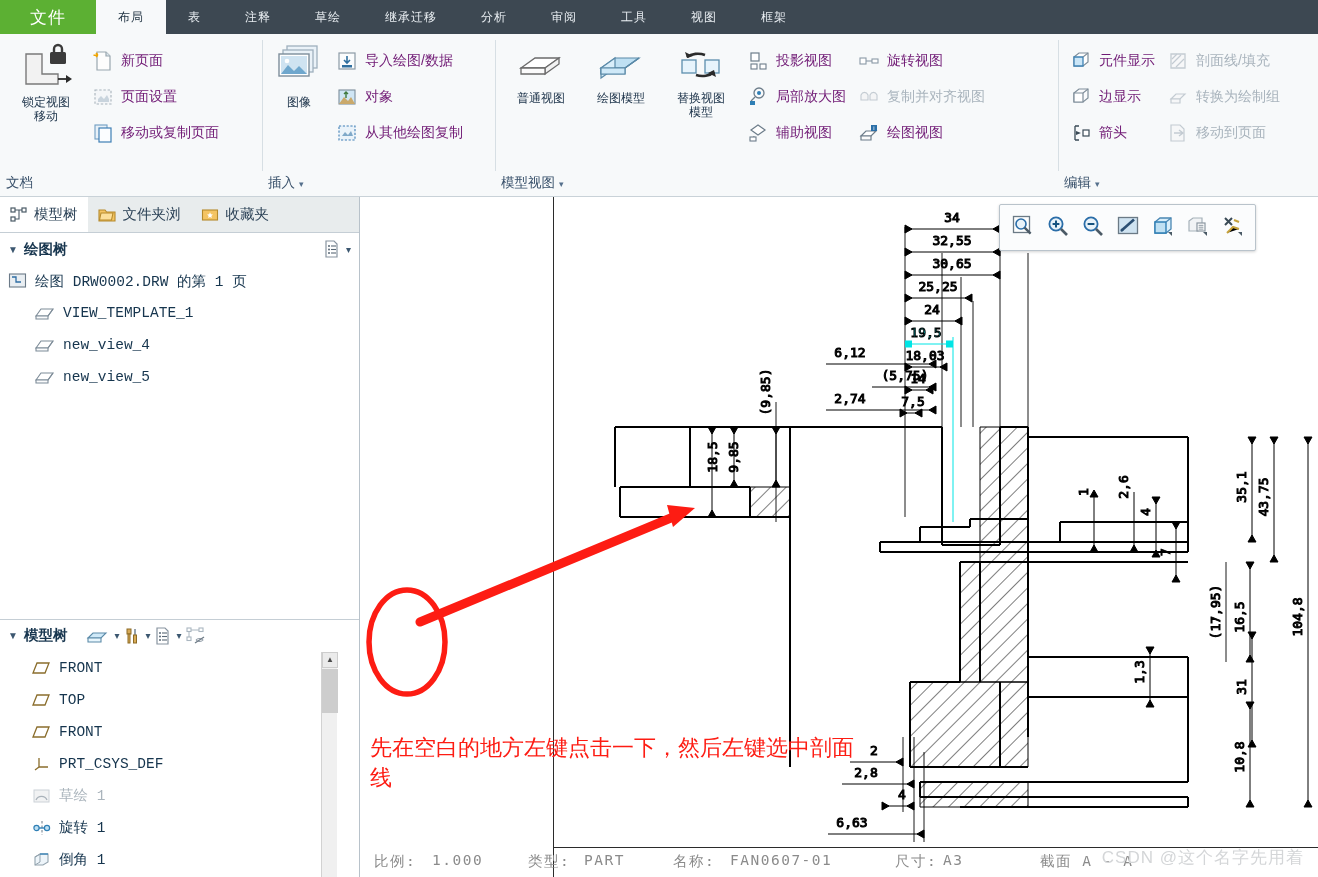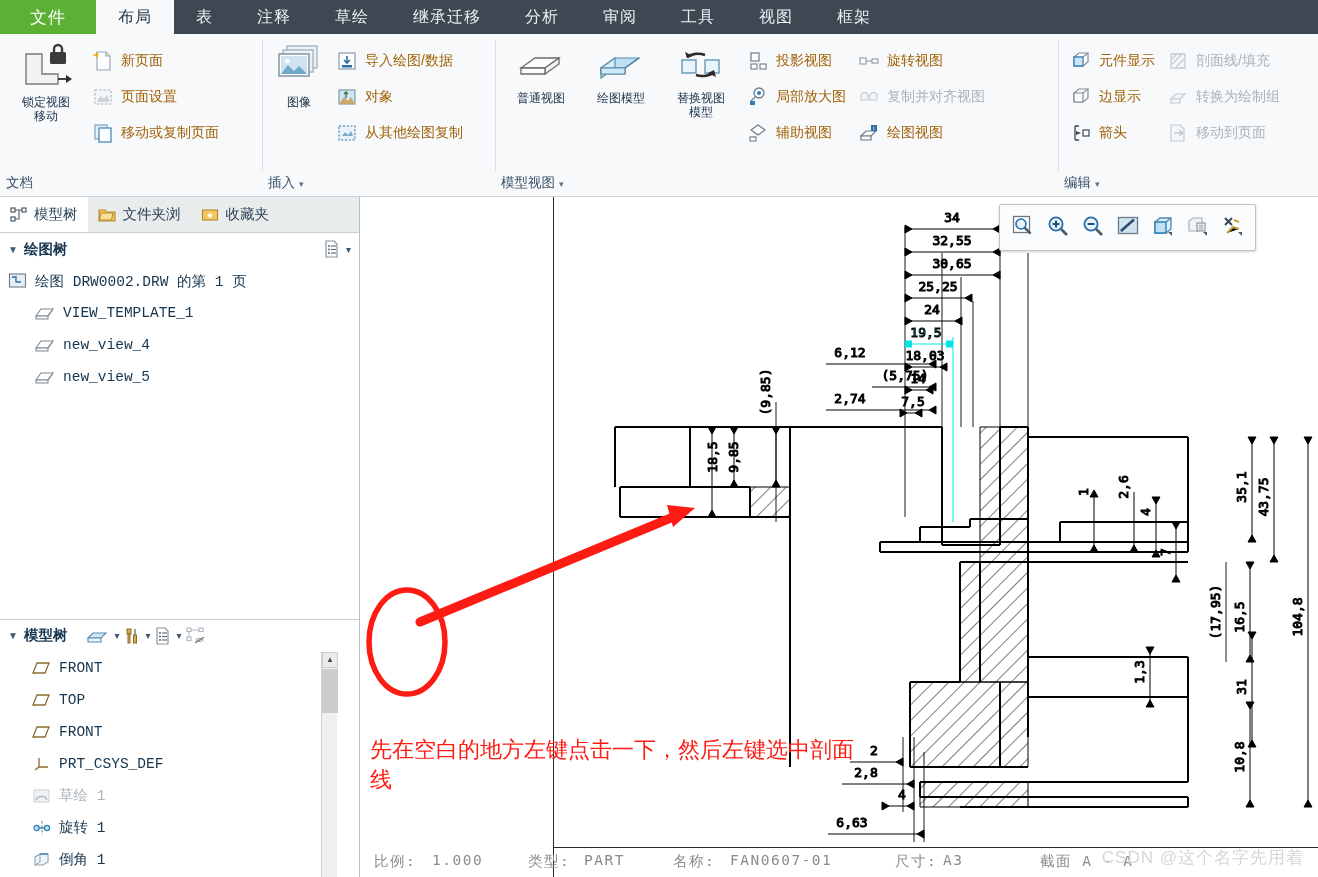--- a/index.html
+++ b/index.html
@@ -7,21 +7,21 @@
   body {
     width:1318px; height:877px; overflow:hidden;
     font-family:"Liberation Sans","DejaVu Sans",sans-serif;
     font-size:13px; color:#1b3a57; background:#fff;
   }
   #app { position:relative; width:1318px; height:877px; }
 
   
   .tabbar { display:flex; height:34px; background:#3d4852; align-items:stretch; }
   .tab { display:flex; align-items:center; justify-content:center;
-         padding:0 22px; color:#e9eef2; font-size:16px; cursor:default;
+         padding:0 22px; color:#e9eef2; font-size:12px; cursor:default;
          letter-spacing:1px; }
   .tab.file { background:#5cb033; color:#fff; min-width:96px; font-size:17px; }
   .tab.active { background:#f7f9fa; color:#253746; }
 
   
   .ribbon { position:relative; height:163px; background:#f7f9fa;
             border-bottom:1px solid #c9d2d8; display:flex; }
   .group { position:relative; height:163px; padding:4px 6px 0 6px;
            display:flex; flex-direction:column; }
   .group + .group::before{ content:""; position:absolute; left:0; top:6px;
@@ -30,21 +30,21 @@
   .group-title { text-align:left; font-size:13.5px; color:#38506a;
                  padding-bottom:5px; }
   .group-title .caret { font-size:9px; margin-left:4px; color:#55708c; }
 
   .bigbtn { width:80px; display:flex; flex-direction:column; align-items:center;
             padding-top:4px; }
   .bigbtn .lbl { text-align:center; font-size:12px; line-height:1.18;
                  color:#21374d; margin-top:3px; }
   .col { display:flex; flex-direction:column; gap:2px; padding-top:6px; }
   .item { display:flex; align-items:center; gap:7px; height:34px;
-          padding:0 6px; white-space:nowrap; font-size:14px; color:#a16207;
+          padding:0 6px; white-space:nowrap; font-size:14px; color:#701a75;
           cursor:default; border-radius:2px; }
   .item.disabled { color:#a9b4bd; }
   .ico { width:22px; height:22px; flex:none; display:block; }
 
   
   .main { display:flex; height:680px; }
 
   
   .leftpane { width:360px; flex:none; background:#fff;
               border-right:1px solid #b8c2ca; display:flex; flex-direction:column; }
@@ -890,21 +890,21 @@
           </g>
         </g>
       </svg>
 
       <svg class="draw" viewBox="0 0 958 680">
         <ellipse cx="47" cy="445" rx="38" ry="52" fill="none" stroke="#fd1c13" stroke-width="5.5"></ellipse>
         <path d="M60 425 L318 318" stroke="#fd1c13" stroke-width="9" stroke-linecap="round"></path>
         <path d="M335 311 l-28 -3 6 22 Z" fill="#fd1c13"></path>
       </svg>
 
-      <div class="annot" style="left:10px; top:538px; width:720px;">先在空白的地方左键点击一下，然后左键选中剖面
+      <div class="annot" style="left:10px; top:538px; width:720px;font-family:Liberation Mono, monospace;">先在空白的地方左键点击一下，然后左键选中剖面
 线</div>
 
       <div class="floattb">
         <div class="tbbtn">
           <span>
             <svg width="24" height="24" viewBox="0 0 24 24">
               <rect x="2.5" y="2.5" width="16" height="16" fill="#fdfefe" stroke="#6b7a86" stroke-width="1.3"></rect>
               <circle cx="10" cy="10" r="5" fill="#e8f2f9" stroke="#2a6da8" stroke-width="1.6"></circle>
               <path d="M13.6 13.6 l6 6" stroke="#4b5a66" stroke-width="2.4"></path>
             </svg>

